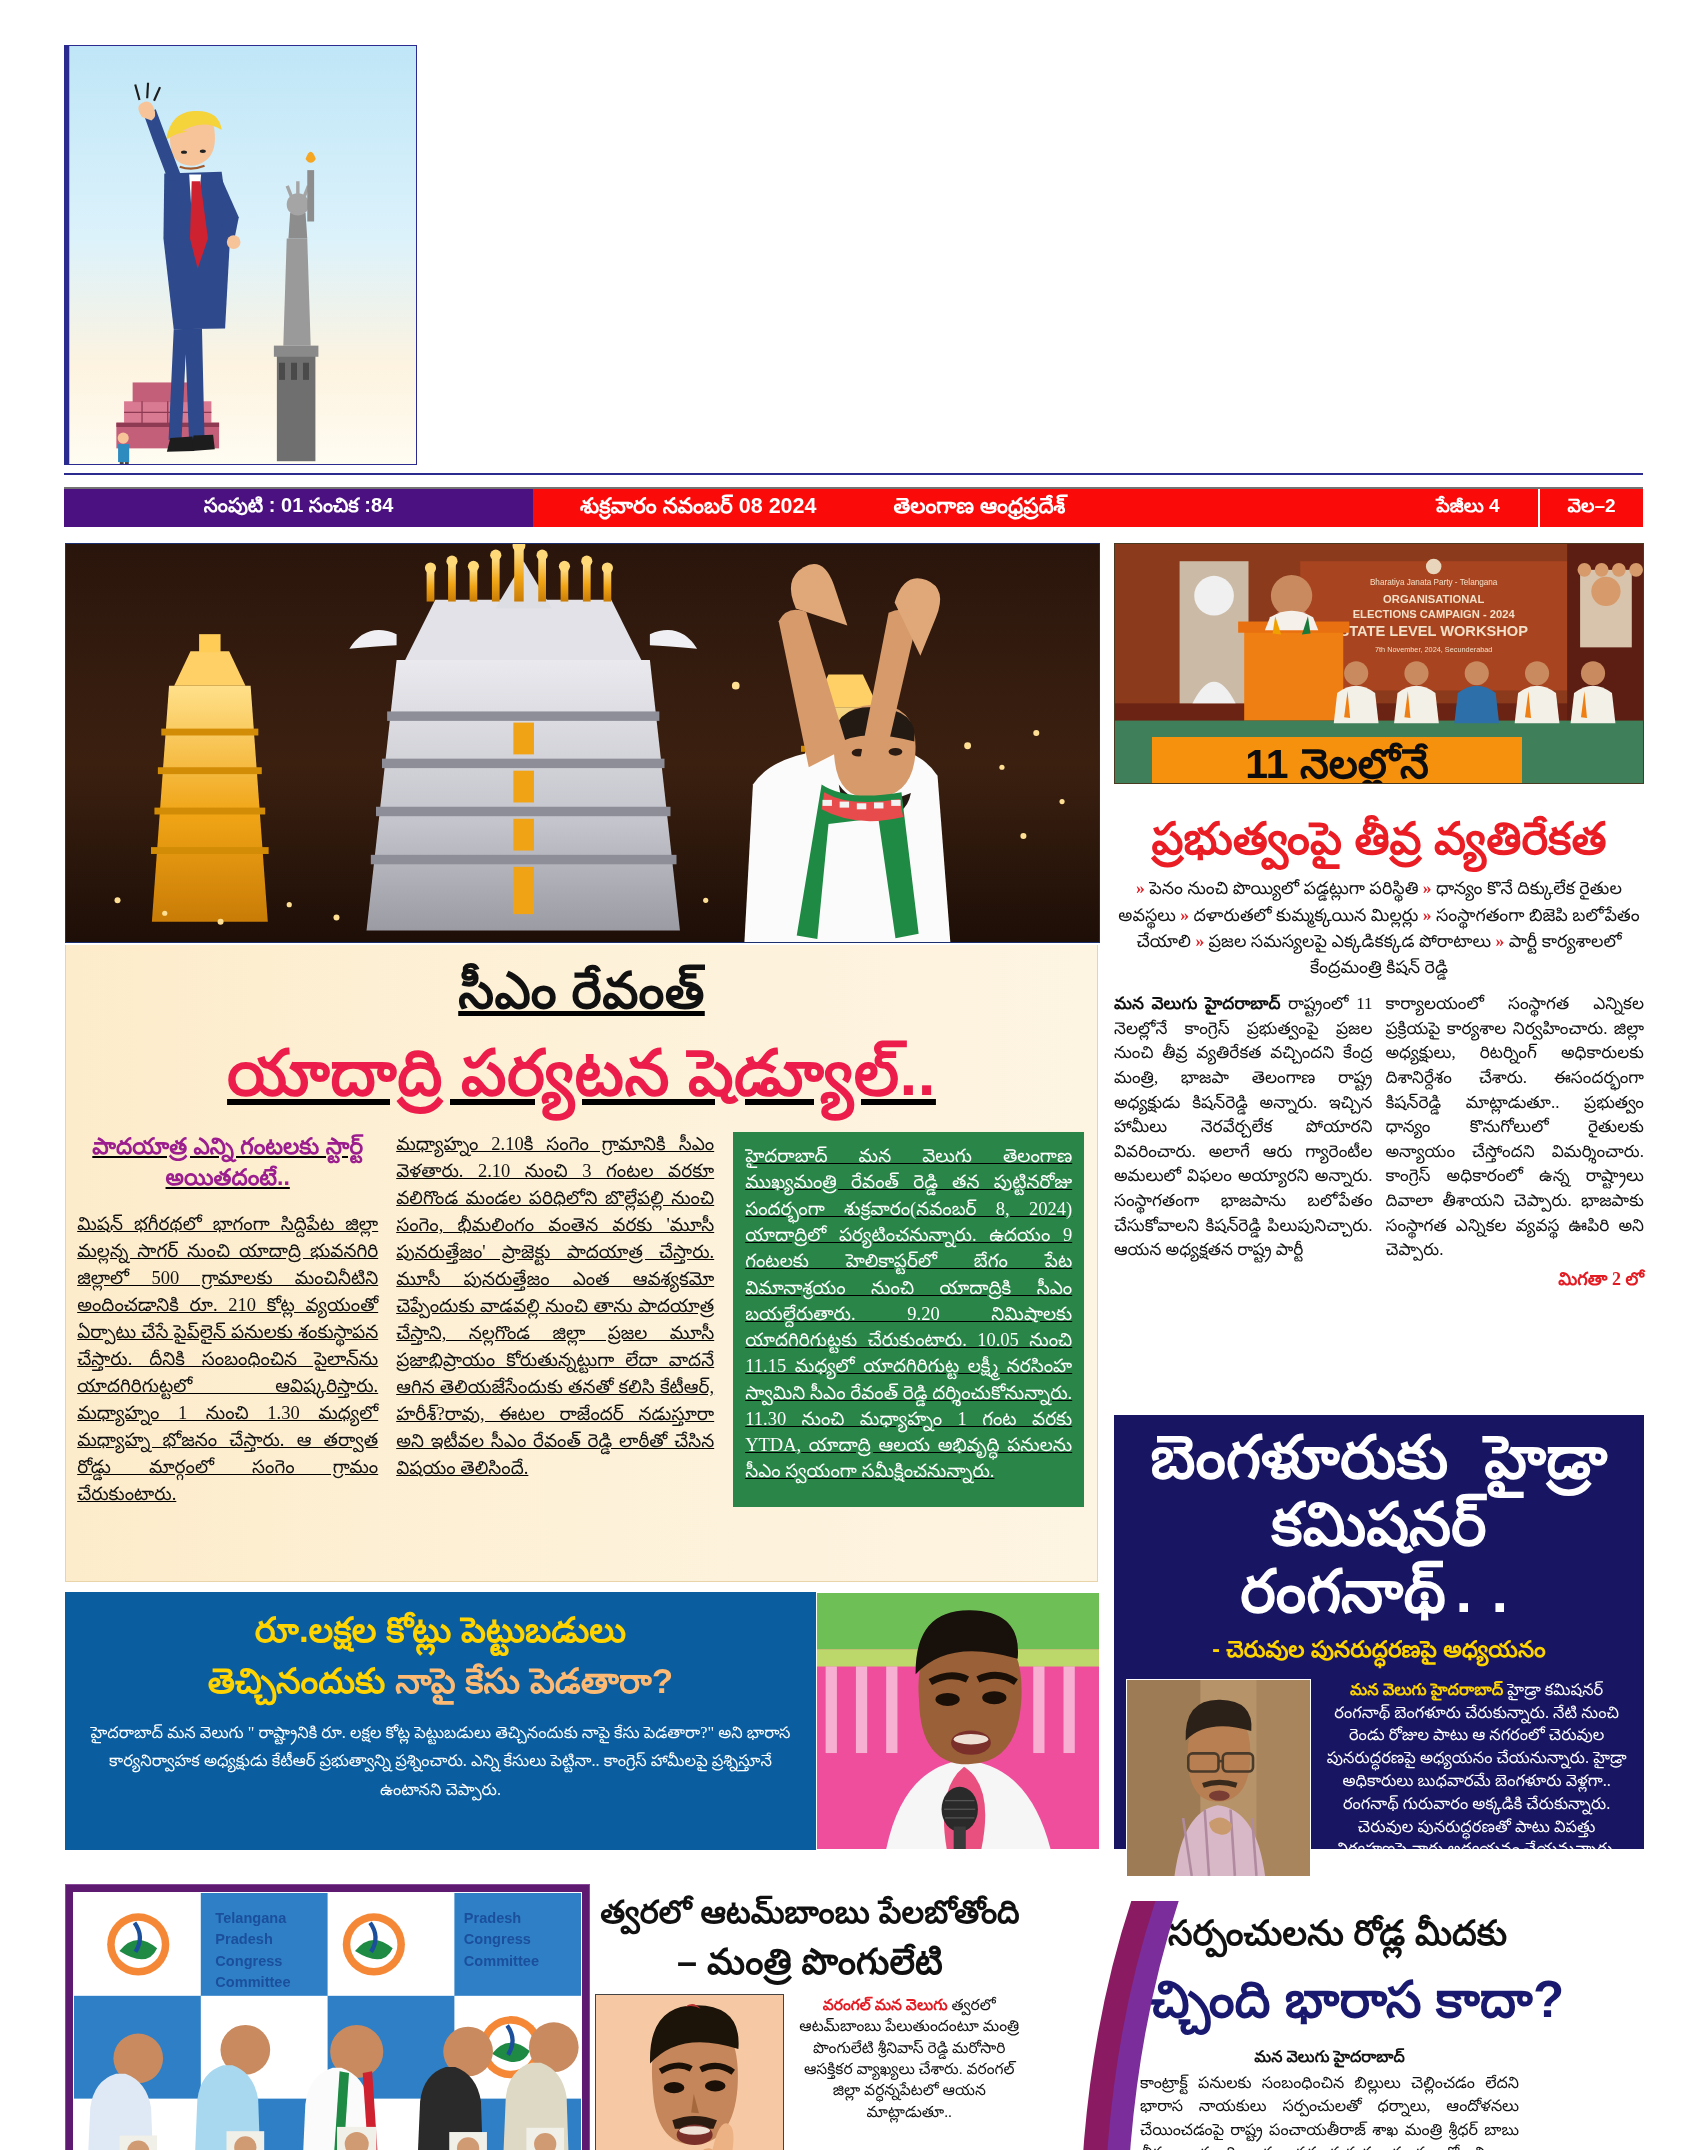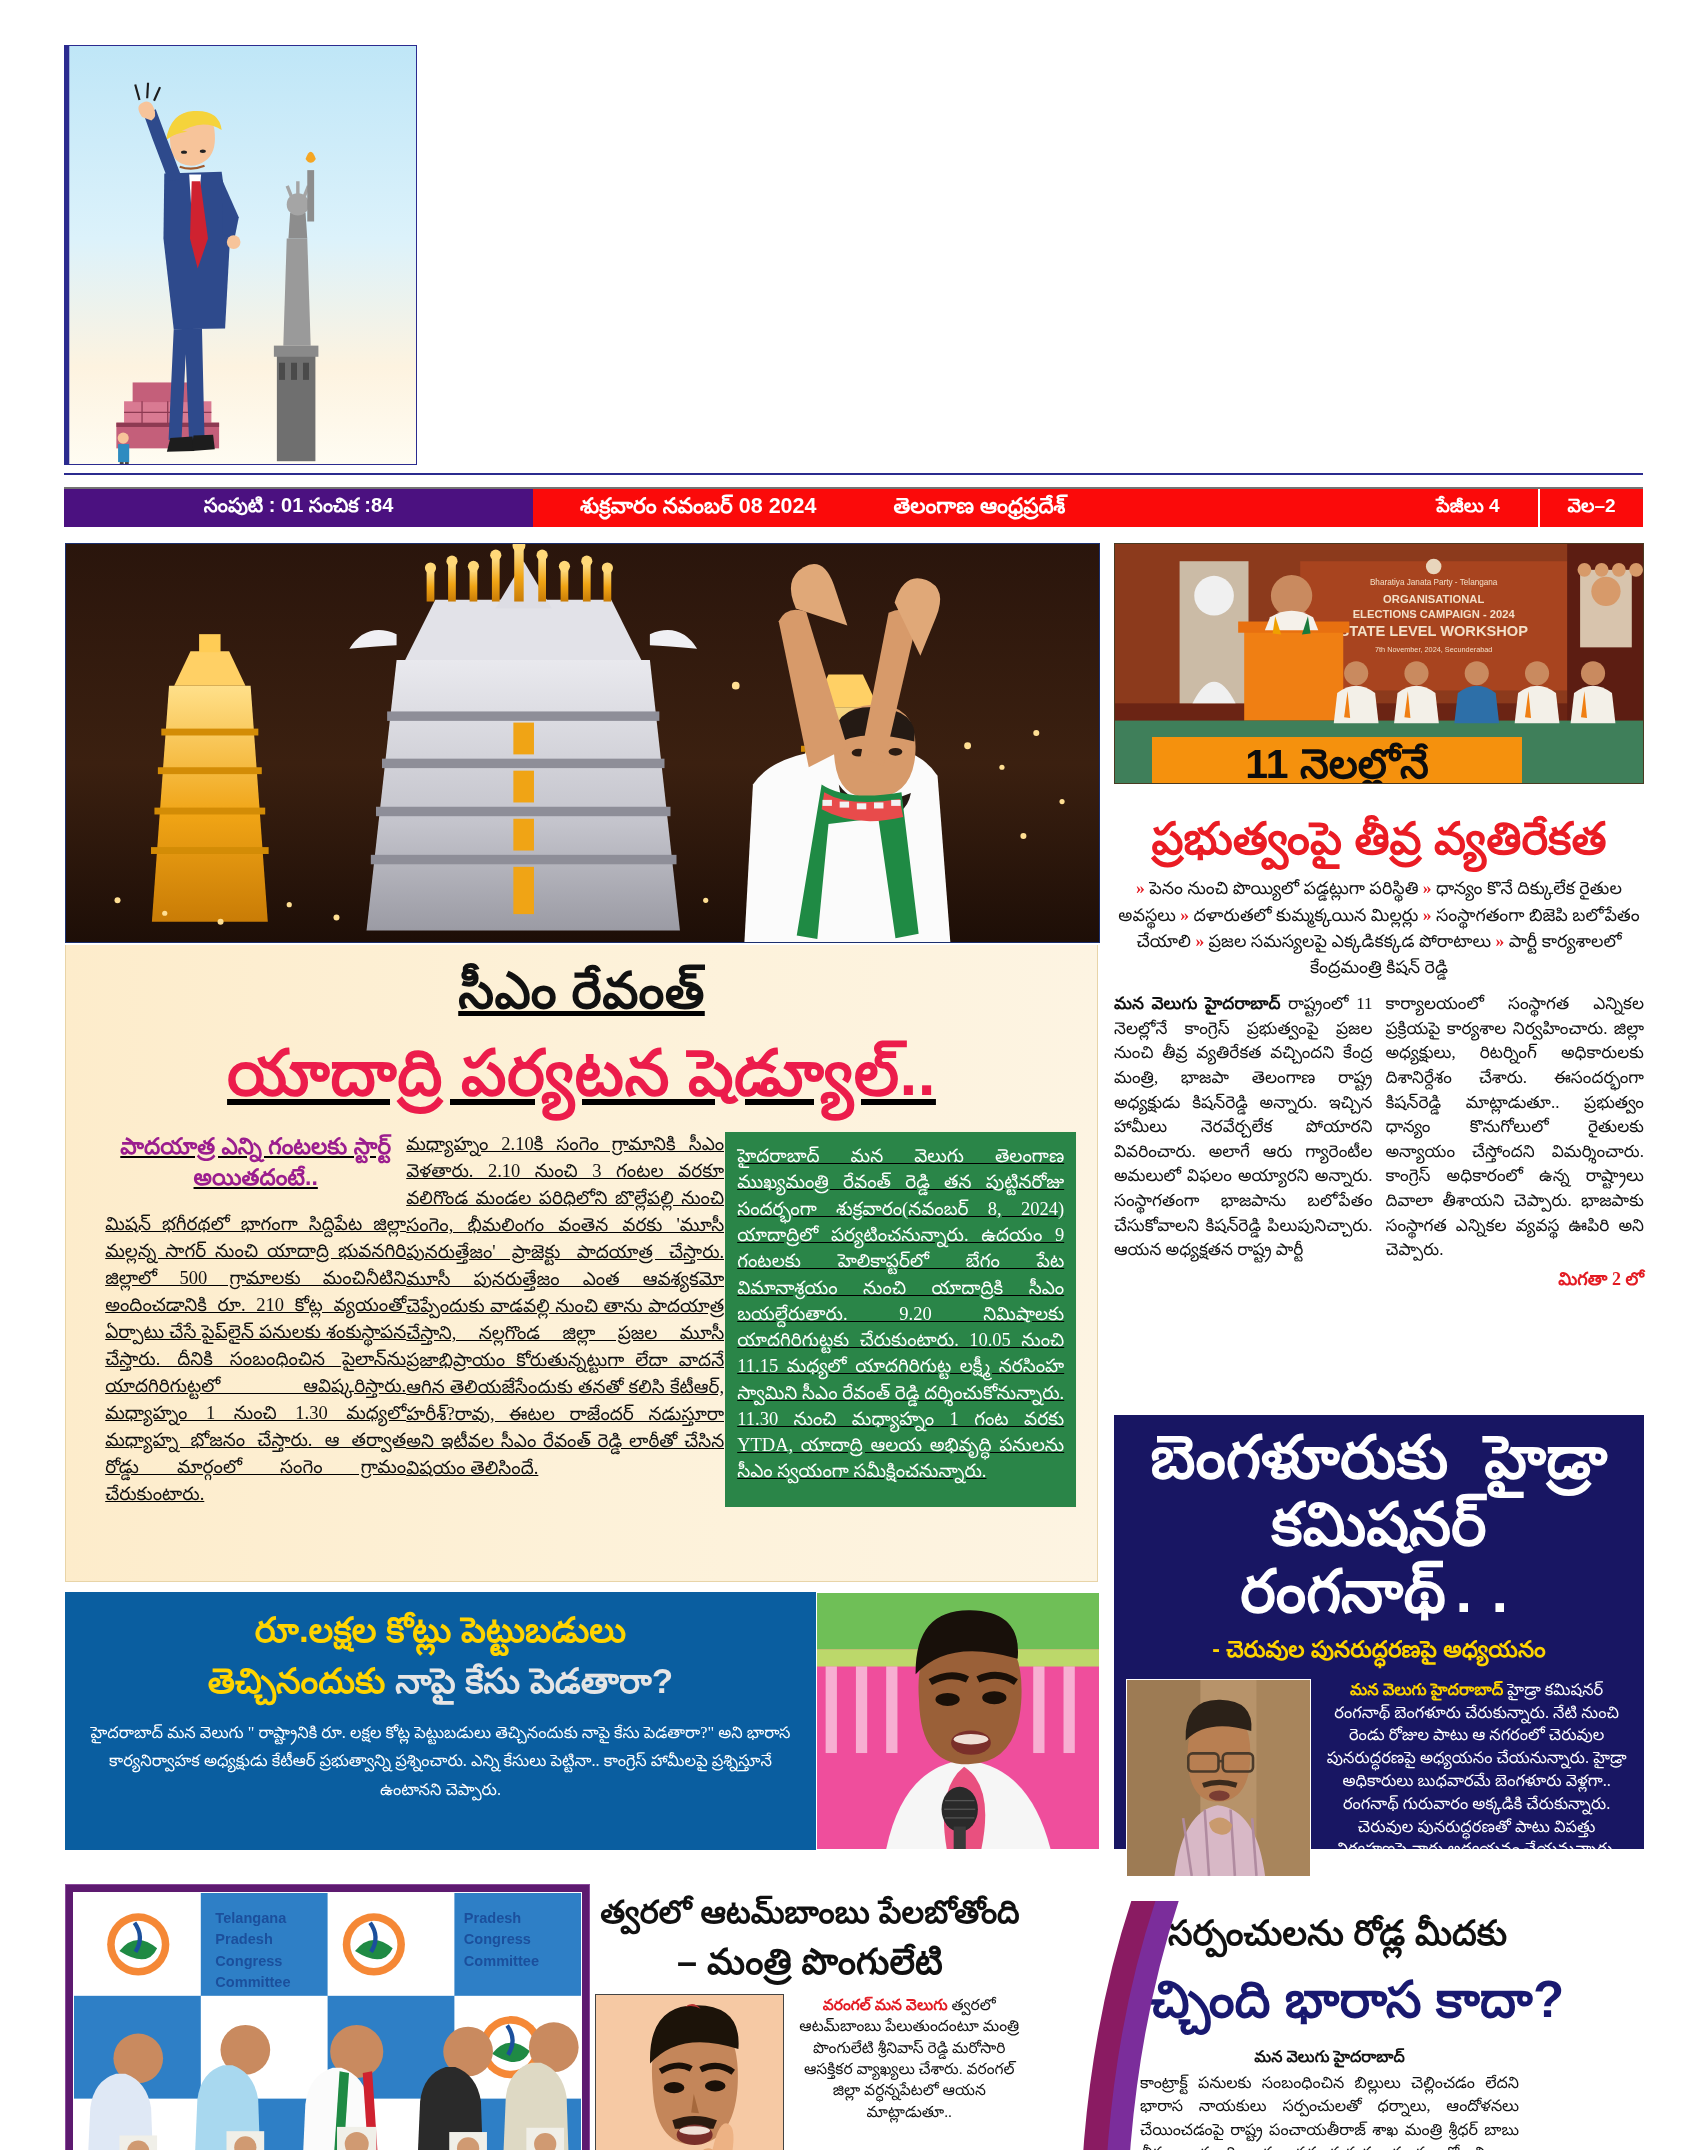--- a/index.html
+++ b/index.html
@@ -119,21 +119,21 @@
   .kicker-blk {
     text-align:center; font-family:"Liberation Sans",sans-serif;
     font-weight:700; color:#111; font-size: 51px; line-height:1.05;
     letter-spacing:0.4px; margin-top: 7.7px;
   }
   .mega-head {
     text-align:center; font-family:"Liberation Sans",sans-serif;
     font-weight:700; color:#ec1c4b; font-size: 64px; line-height:1.05;
     margin-top: 22.4px; letter-spacing:0.4px;
   }
-  .lead-cols { display:flex; gap:0; margin-top: 24px; margin-left: 28px; }
+  .lead-cols { display:flex; gap:18px; margin-top: 24px; }
   .lead-col-1 { width: 301px; }
   .lead-col-2 { width: 318px; }
   .lead-col-3 {
     width: 353px; background:#2a8548; color:#fff;
     padding: 11.2px 12px; border:1.7px solid #fdf2dd;
     font-size:18.5px; line-height:1.42; text-align:justify;
   }
   .sub-purple{
     color:#9b1d8e; font-family:"Liberation Sans",sans-serif; font-weight:700;
     font-size:23px; line-height:1.35; text-align:center; margin-bottom:18px;
@@ -192,21 +192,21 @@
   .ktr-left { flex:1; padding: 18px 17px 13px 17px; }
   .ktr-h1 {
     font-family:"Liberation Sans",sans-serif; font-weight:700; font-size:35px;
     color:#ffd400; text-align:center; line-height:1.15;
   }
   .ktr-h2 {
     font-family:"Liberation Sans",sans-serif; font-weight:700; font-size:35px;
     text-align:center; line-height:1.15; margin-top: 11.2px;
   }
   .ktr-h2 .y { color:#ffd400; }
-  .ktr-h2 .w { color:#e5e5e5; }
+  .ktr-h2 .w { color:#fdba74; }
   .ktr-txt { color:#fff; font-size:16.3px; line-height:1.75; text-align:center; margin-top: 17px;}
   .ktr-photo { width: 284px; height: 100%; border:1.7px solid #fff; overflow:hidden; position:relative; background:#e85aa0;}
 
   
   .pcc-card {
     position:absolute; left:65px; top: 1884px; width:525px; height: 834px;
     background:#5d1a70; border:1.7px solid #8a4a9c; padding: 6.9px;
   }
   .pcc-photo { width:100%; height: 310px; border:0.9px solid #fff; background:#2a5aa0; overflow:hidden; position:relative;}
 

